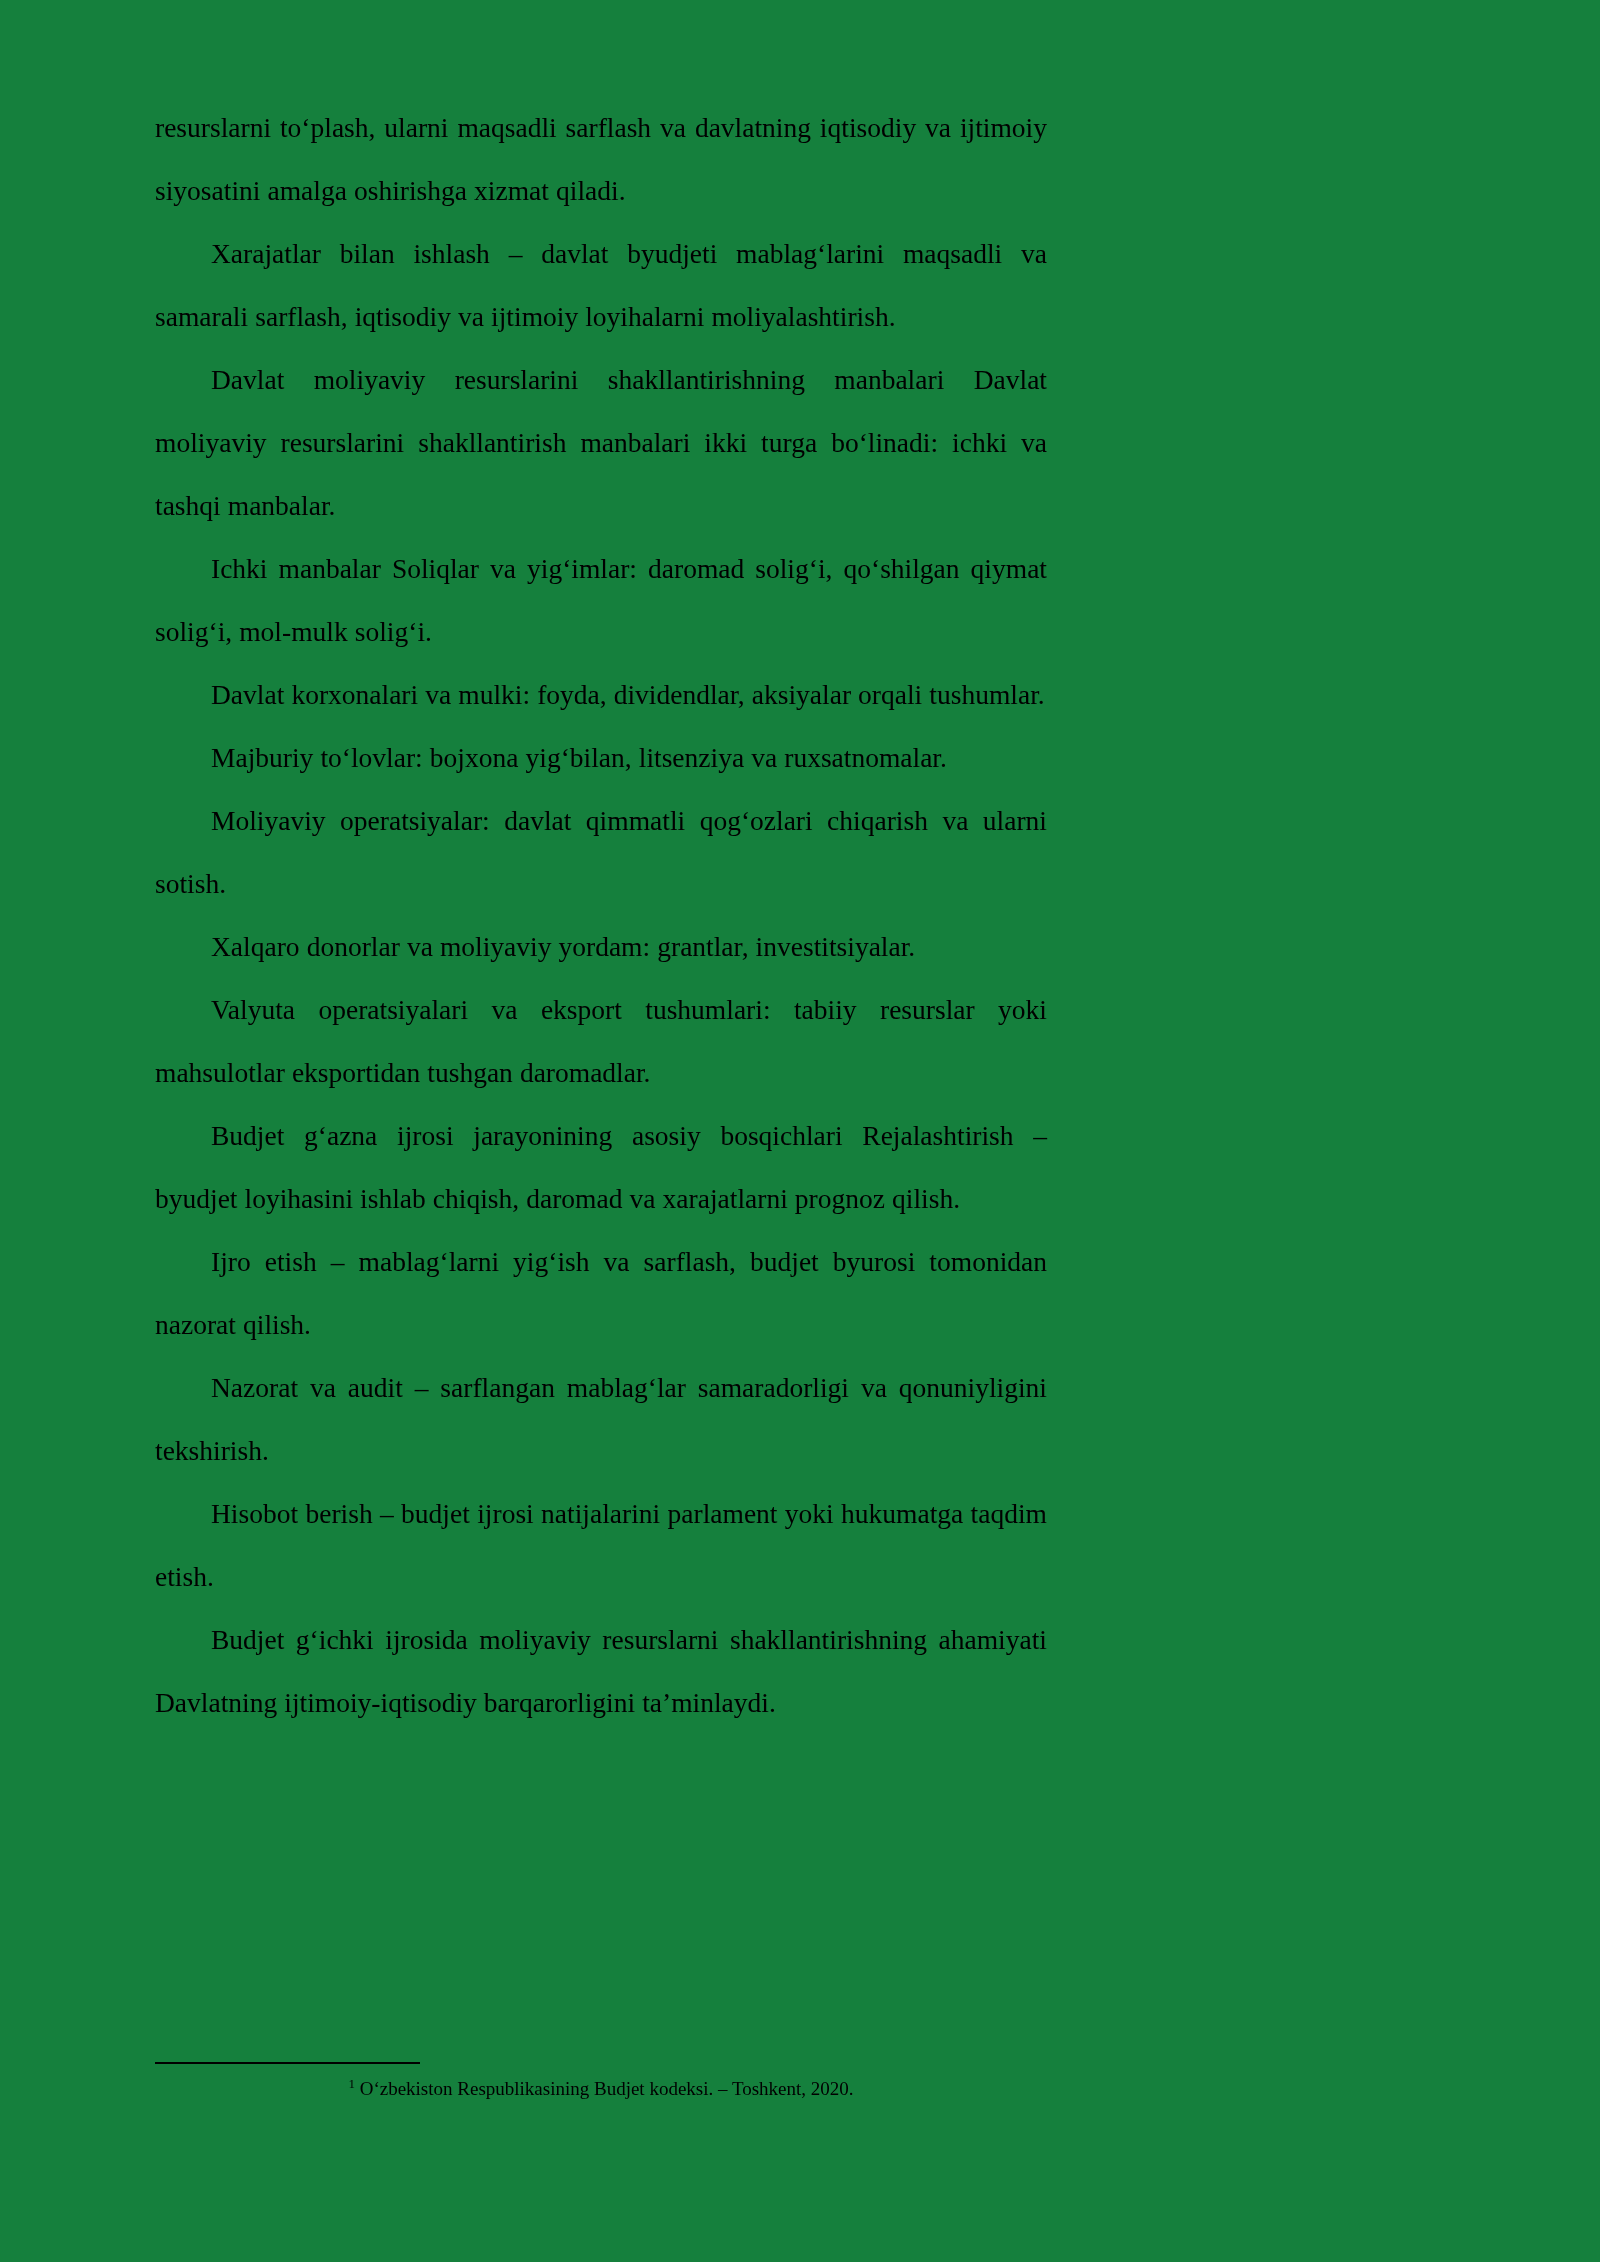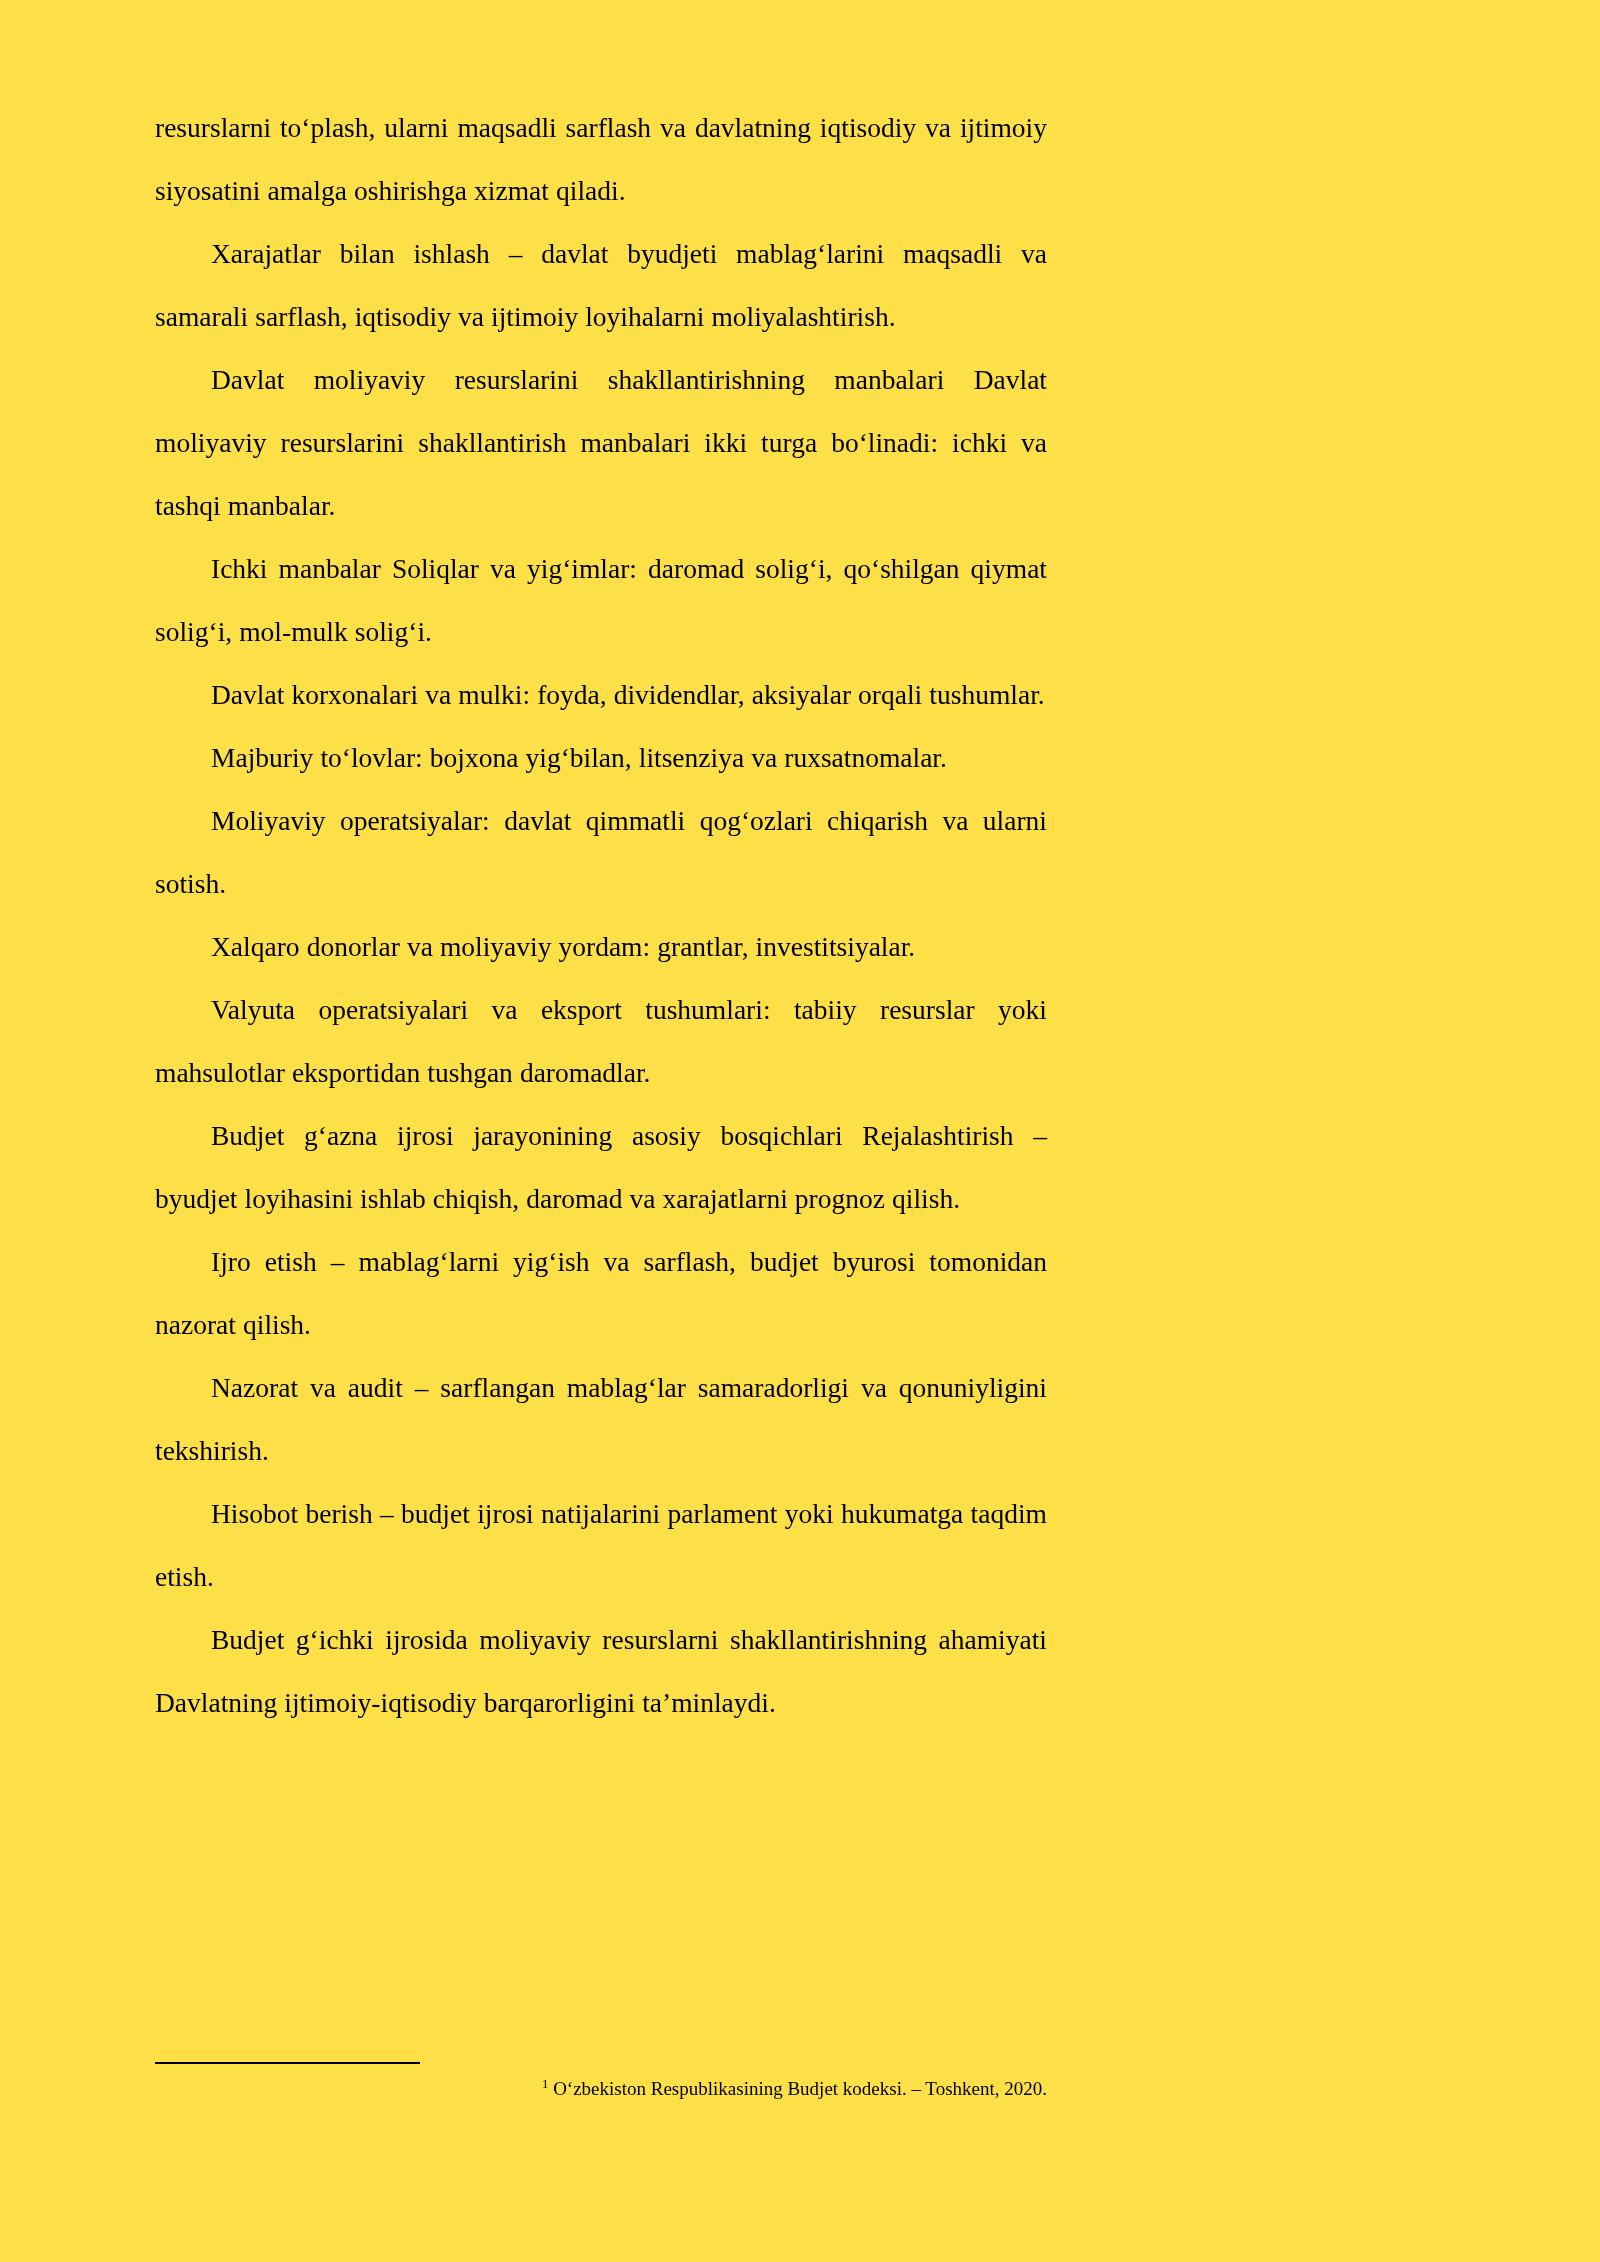--- a/index.html
+++ b/index.html
@@ -8,21 +8,21 @@
     background: #ffffff;
   }
   body {
     font-family: "Liberation Serif", "DejaVu Serif", serif;
     color: #000000;
   }
   .page {
     position: relative;
     width: 1600px;
     height: 2262px;
-    background: #fde047;
+    background: #15803d;
     box-sizing: border-box;
     overflow: hidden;
   }
   .content {
     position: absolute;
     left: 155px;
     top: 96px;
     width: 892px;
   }
   .para {
@@ -55,21 +55,21 @@
   .footnote-rule {
     width: 265px;
     height: 0;
     border-top: 2px solid #000000;
     margin: 0 0 12px 0;
   }
   .footnote-text {
     font-size: 19px;
     line-height: 26px;
     margin: 0;
-    text-align: right;
+    text-align: center;
   }
   .footnote-text sup {
     font-size: 0.68em;
     vertical-align: super;
     line-height: 0;
   }
 </style>
 </head>
 <body>
 

